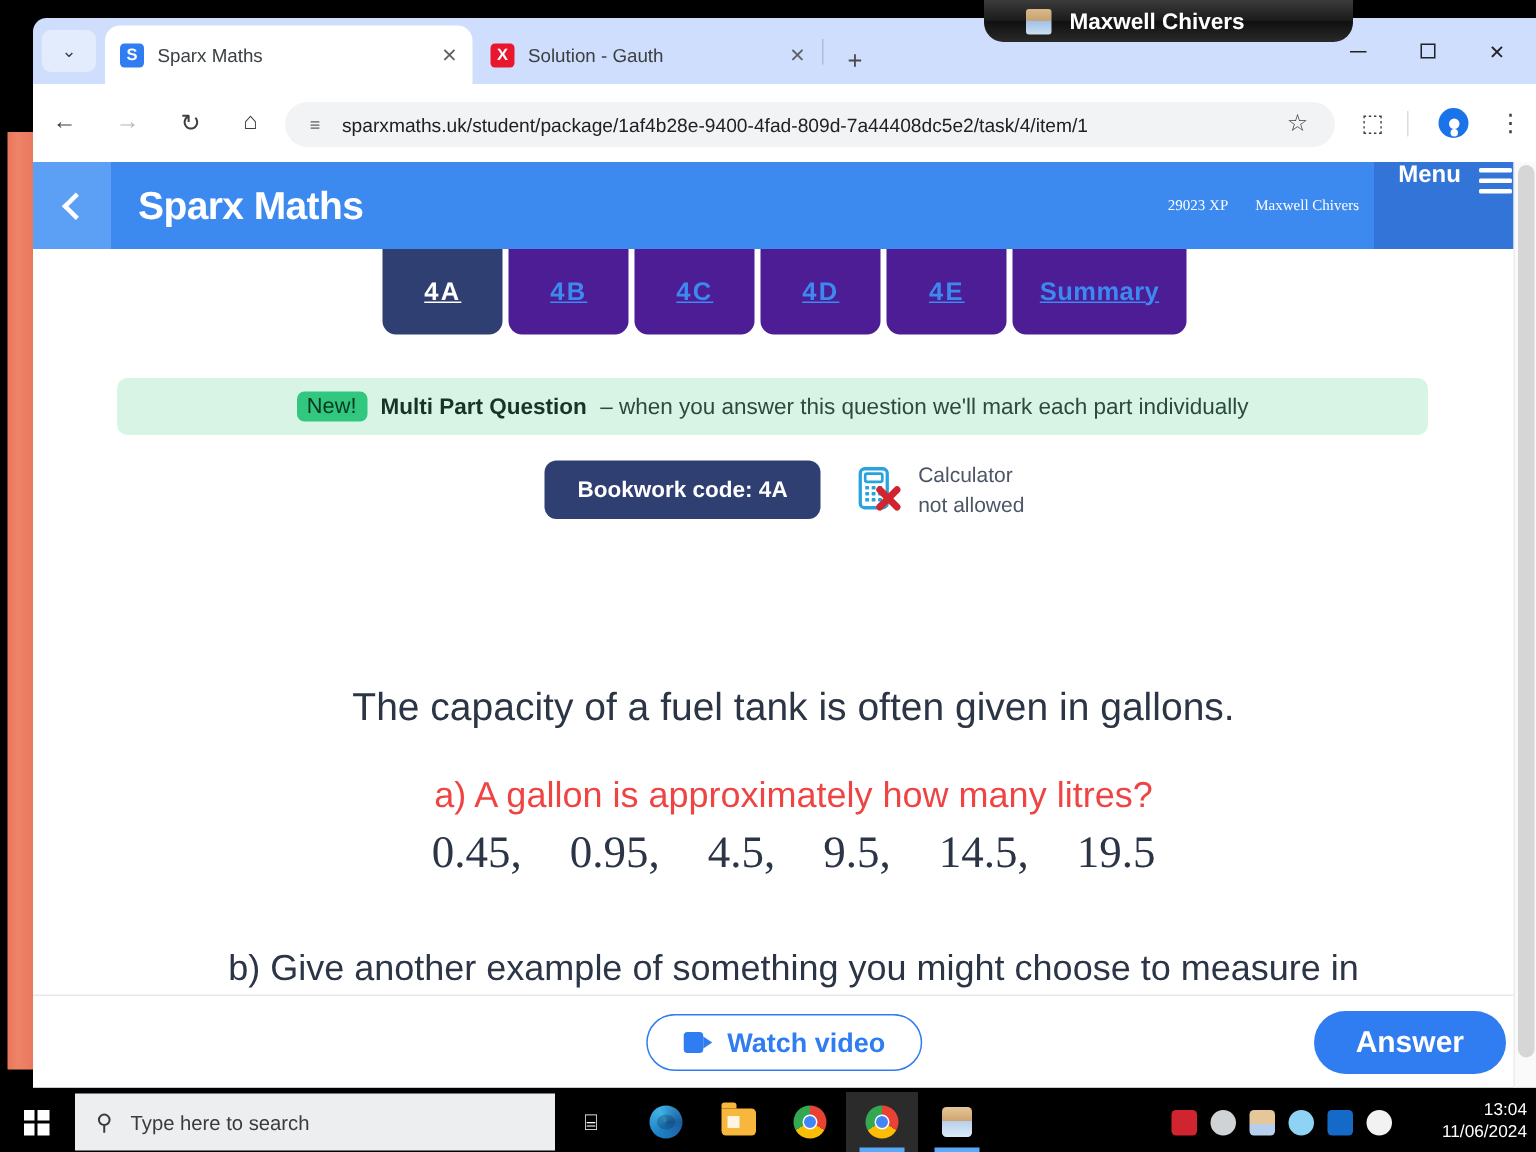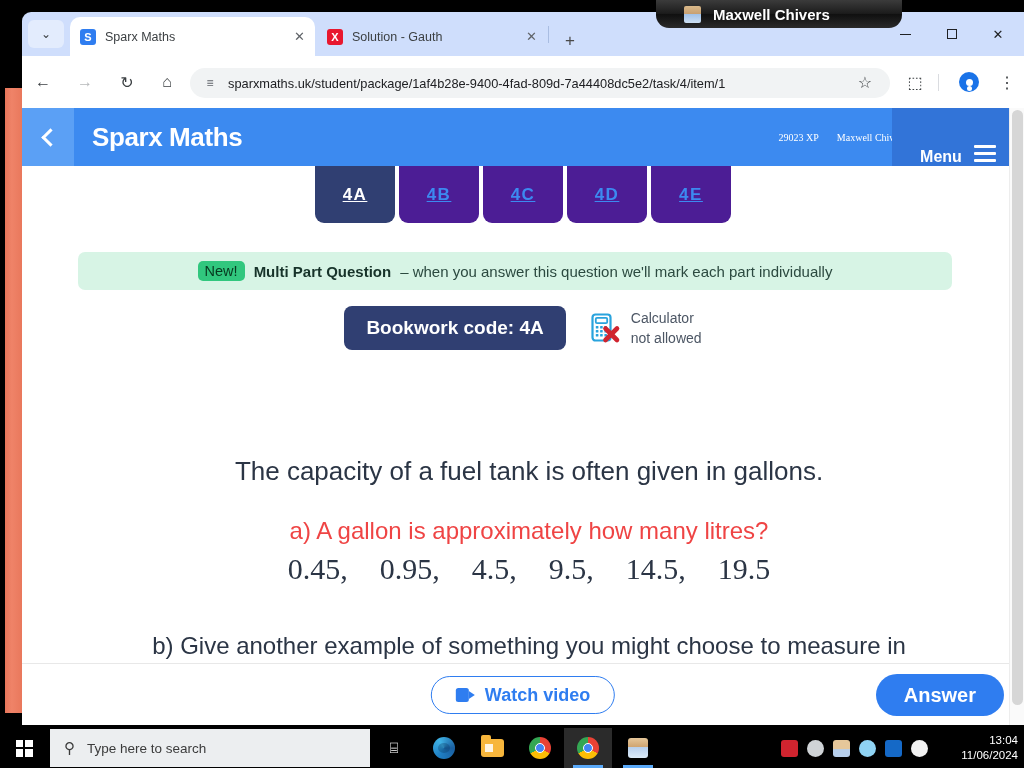--- a/index.html
+++ b/index.html
@@ -143,22 +143,22 @@
     position:absolute; left:70px; top:0; height:58px;
     display:flex; align-items:center;
     font-size:26px; font-weight:bold; color:#fff; letter-spacing:-0.4px;
   }
   .hdr-right {
     position:absolute; right:118px; top:0; height:58px;
     display:flex; align-items:center; gap:18px;
     font-size:10px; color:#fff;font-family:Liberation Serif, serif;
   }
   .hdr-menu {
-    position:absolute; right:0; top:0; width:132px; height:58px;
-    background:#3274d8; display:flex; align-items:flex-end; justify-content:center; gap:12px;
+    position:absolute; right:0; top:0; width:108px; height:58px;
+    background:#3274d8; display:flex; align-items:flex-start; justify-content:center; gap:12px;
   }
   .hdr-menu-label { font-size:16px; font-weight:bold; color:#fff; }
   .burger { width:22px; }
   .burger span { display:block; height:3px; background:#fff; margin:4px 0; border-radius:1px; }
 
   
   .subtabs {
     position:absolute; left:0; top:58px; width:1002px; height:40px;
     background:#fff; display:flex; justify-content:center; align-items:flex-start;
     gap:4px;
@@ -186,21 +186,21 @@
   .banner-strong { font-size:15px; font-weight:bold; color:#17332a; }
   .banner-text { font-size:15px; color:#2c4a40; }
 
   
   .bookrow {
     position:absolute; left:0; top:198px; width:1002px;
     display:flex; justify-content:center; align-items:center; gap:22px;
   }
   .bookcode {
     background:#303f72; color:#fff; border-radius:8px;
-    padding:11px 22px; font-size:19px; font-weight:bold;
+    padding:11px 22px; font-size:15px; font-weight:bold;
   }
   .calcblock { display:flex; align-items:center; gap:9px; }
   .calc-text { font-size:14px; color:#4c5664; line-height:1.45; }
 
   
   .qbody { position:absolute; left:0; top:348px; width:1002px; text-align:center;padding-left:12px; }
   .q-line1 {
     font-size:26px; color:#2b3545; font-weight:300;
   }
   .q-parta {
@@ -408,20 +408,21 @@
           </span>
         </div>
       </div>
 
       <div class="subtabs">
         <div class="subtab on">4A</div>
         <div class="subtab off">4B</div>
         <div class="subtab off">4C</div>
         <div class="subtab off">4D</div>
         <div class="subtab off">4E</div>
+        <div class="subtab off summary">Summary</div>
       </div>
 
       <div class="banner">
         <span class="badge-new">New!</span>
         <span class="banner-strong">Multi Part Question</span>
         <span class="banner-text">– when you answer this question we'll mark each part individually</span>
       </div>
 
       <div class="bookrow">
         <div class="bookcode">Bookwork code: 4A</div>

